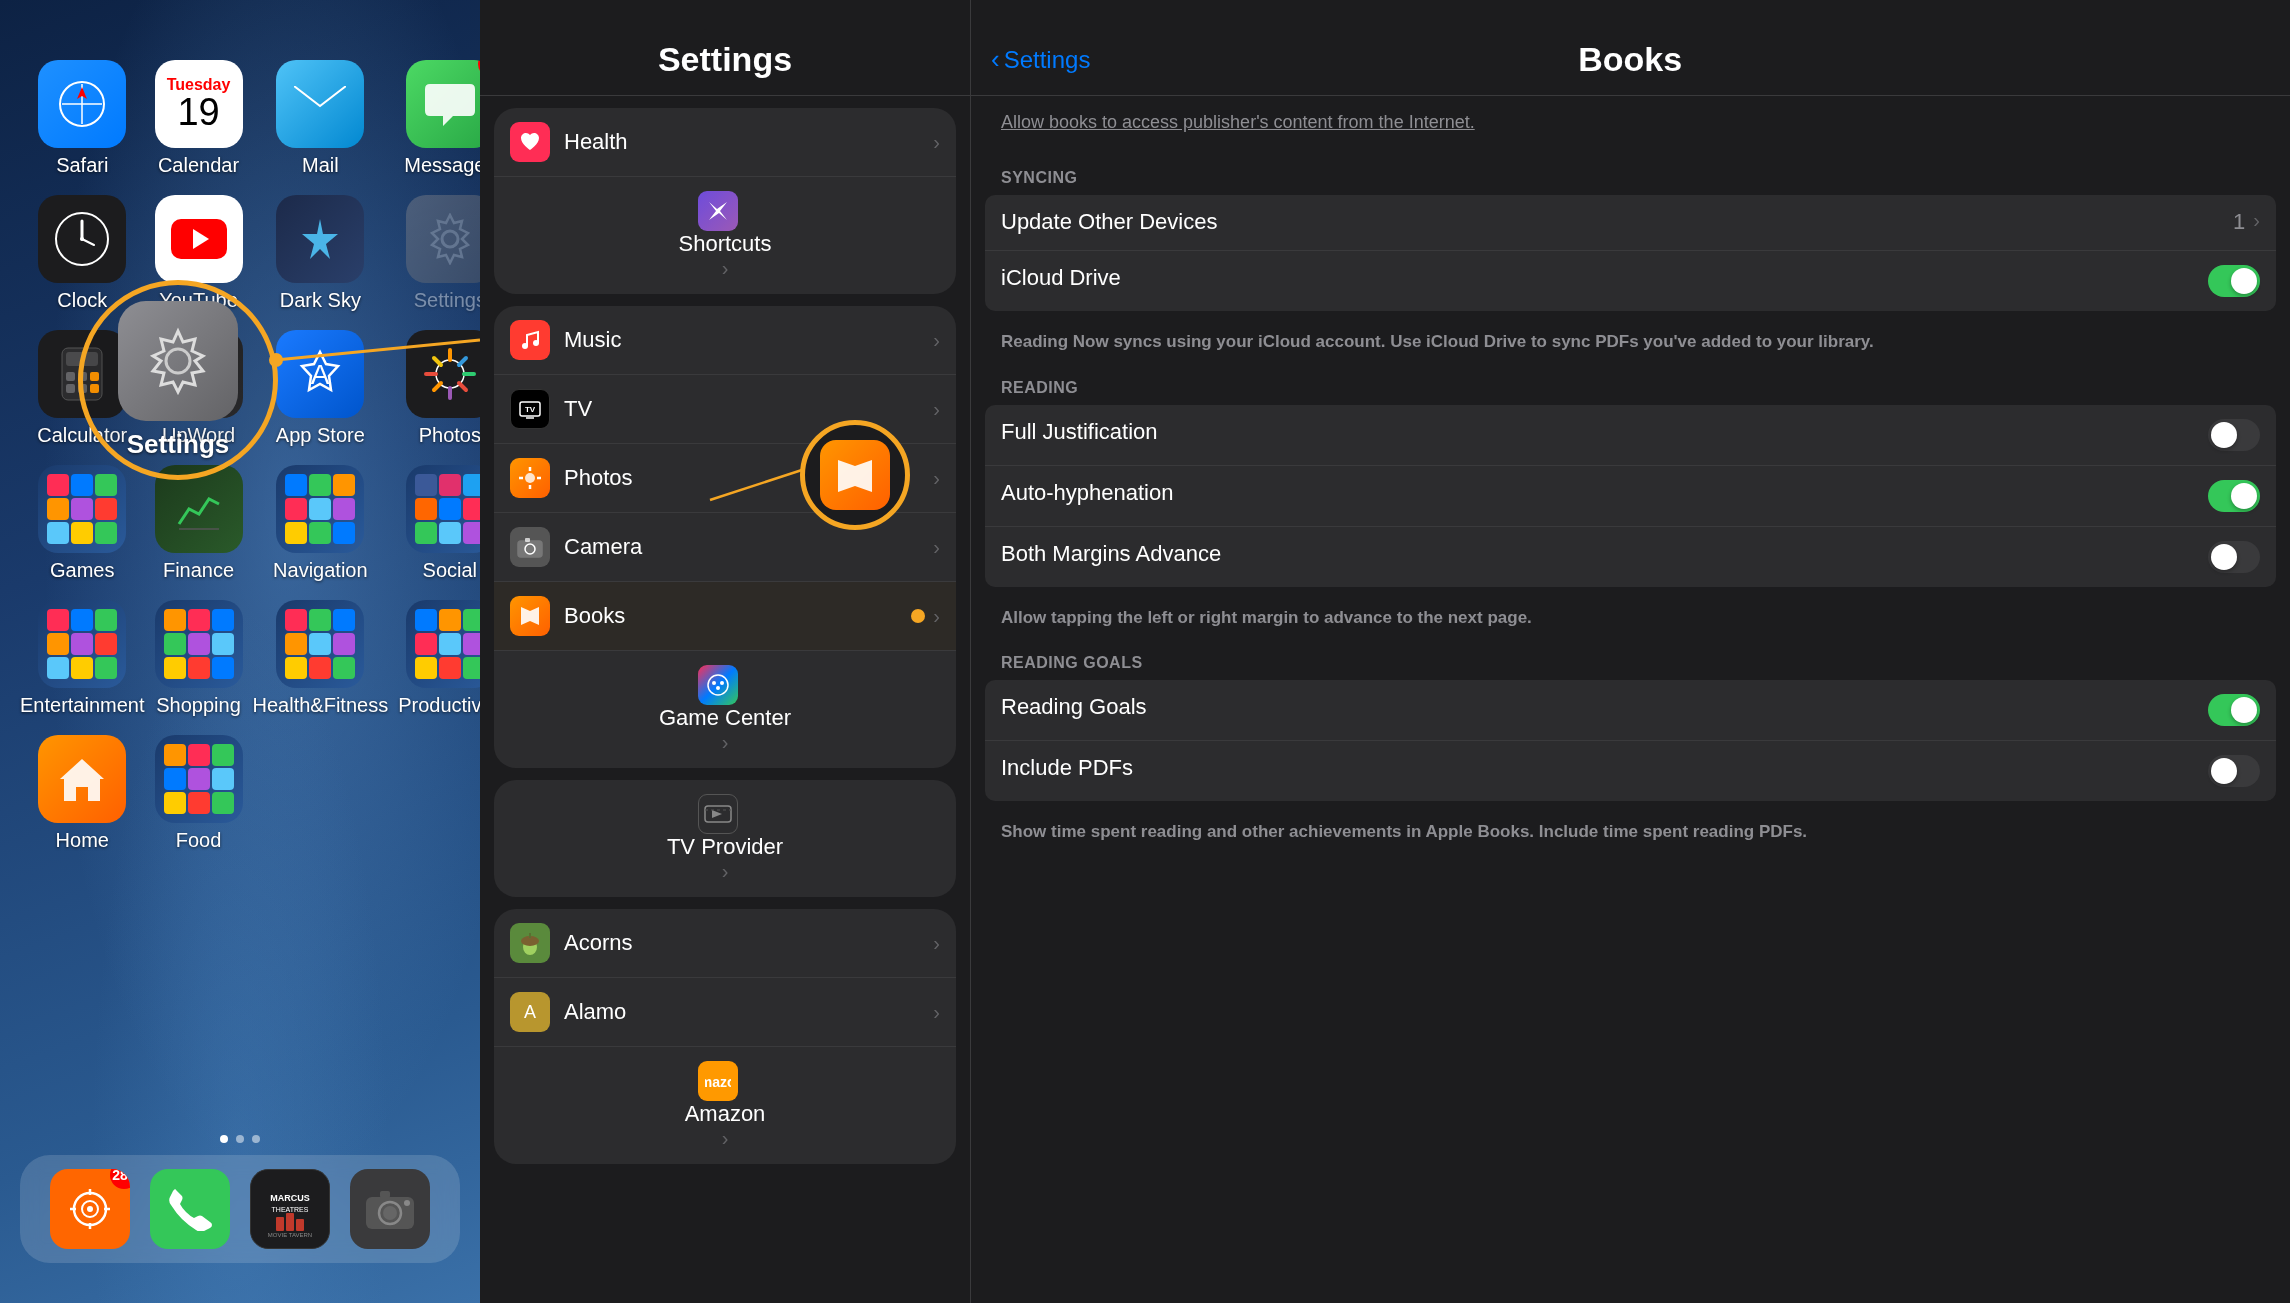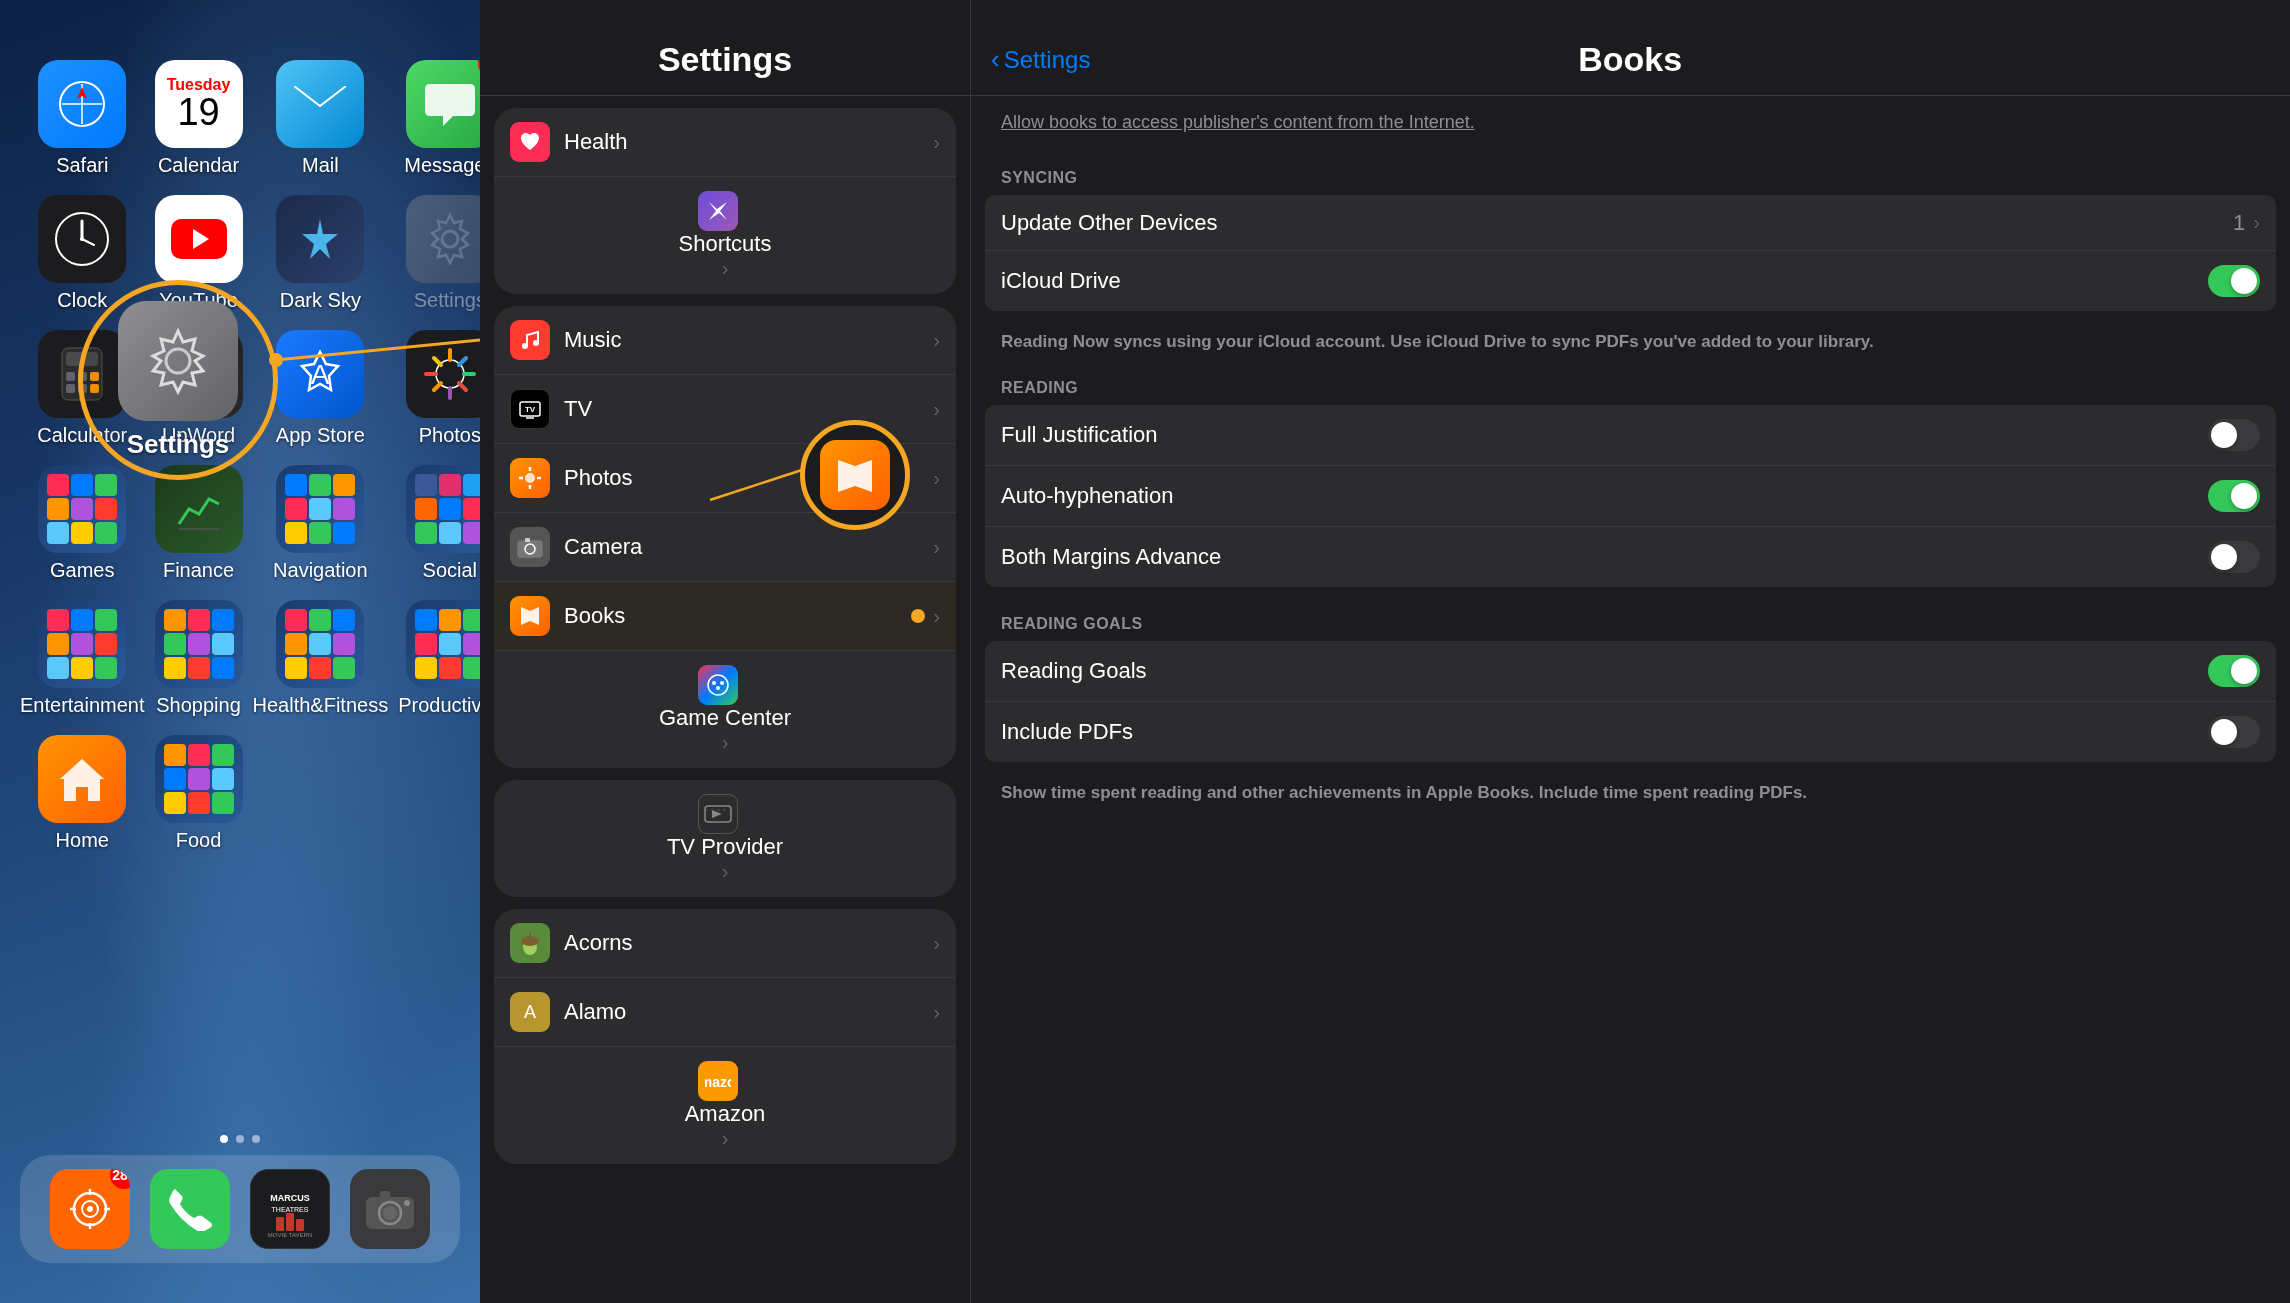--- a/index.html
+++ b/index.html
@@ -279,21 +279,20 @@
       text-transform: uppercase;
     }
     .books-group {
       background: #2c2c2e;
       border-radius: 10px;
       margin-bottom: 8px;
       overflow: hidden;
     }
     .books-row {
       display: flex;
-      align-items: center;
       padding: 14px 16px;
       border-bottom: 1px solid #3a3a3c;
       min-height: 56px;
     }
     .books-row:last-child {
       border-bottom: none;
     }
     .books-row-label {
       color: #fff;
       font-size: 22px;
@@ -928,20 +927,21 @@
         </div>
       </div>
       <div class="books-row">
         <span class="books-row-label">Both Margins Advance</span>
         <div class="toggle off">
           <div class="toggle-knob"></div>
         </div>
       </div>
     </div>
 
+    <p class="books-description">Allow tapping the left or right margin to advance to the next page.</p>
 
     <div class="books-section-header">READING GOALS</div>
 
     <div class="books-group">
       <div class="books-row">
         <span class="books-row-label">Reading Goals</span>
         <div class="toggle on">
           <div class="toggle-knob"></div>
         </div>
       </div>

